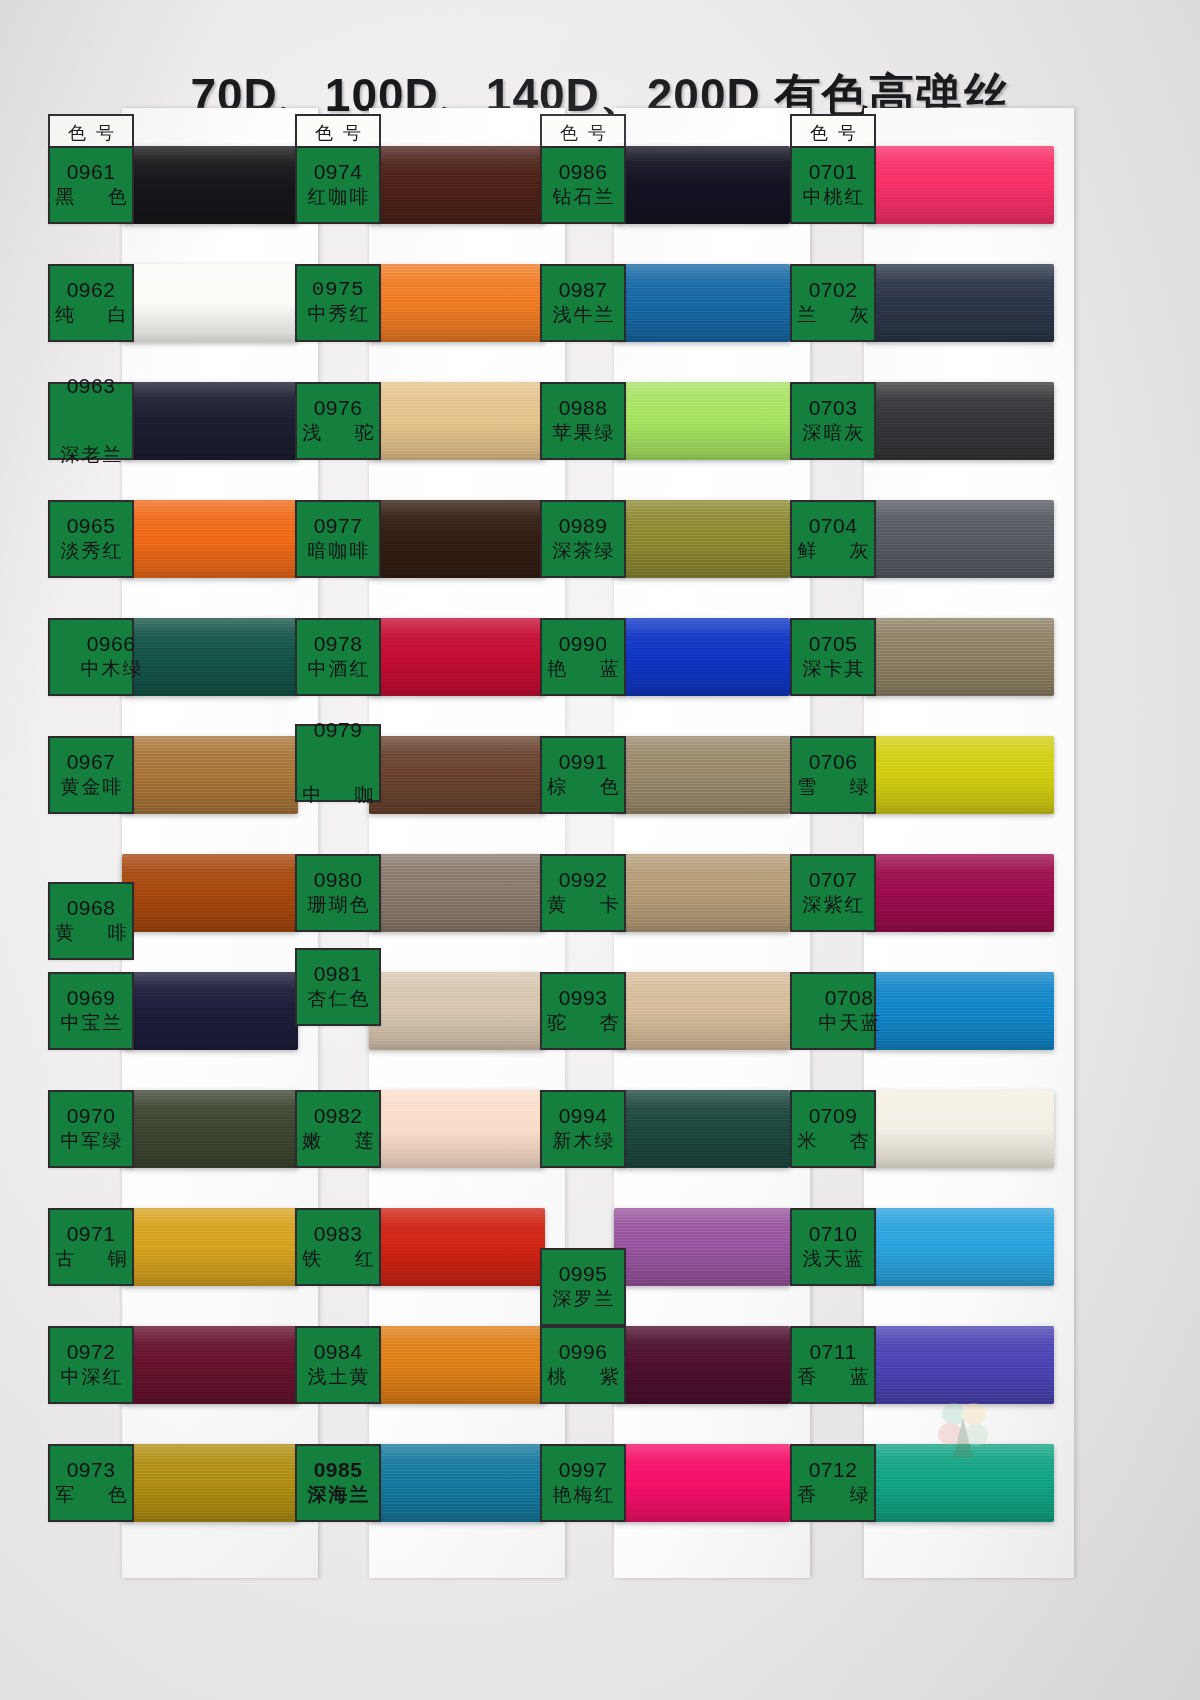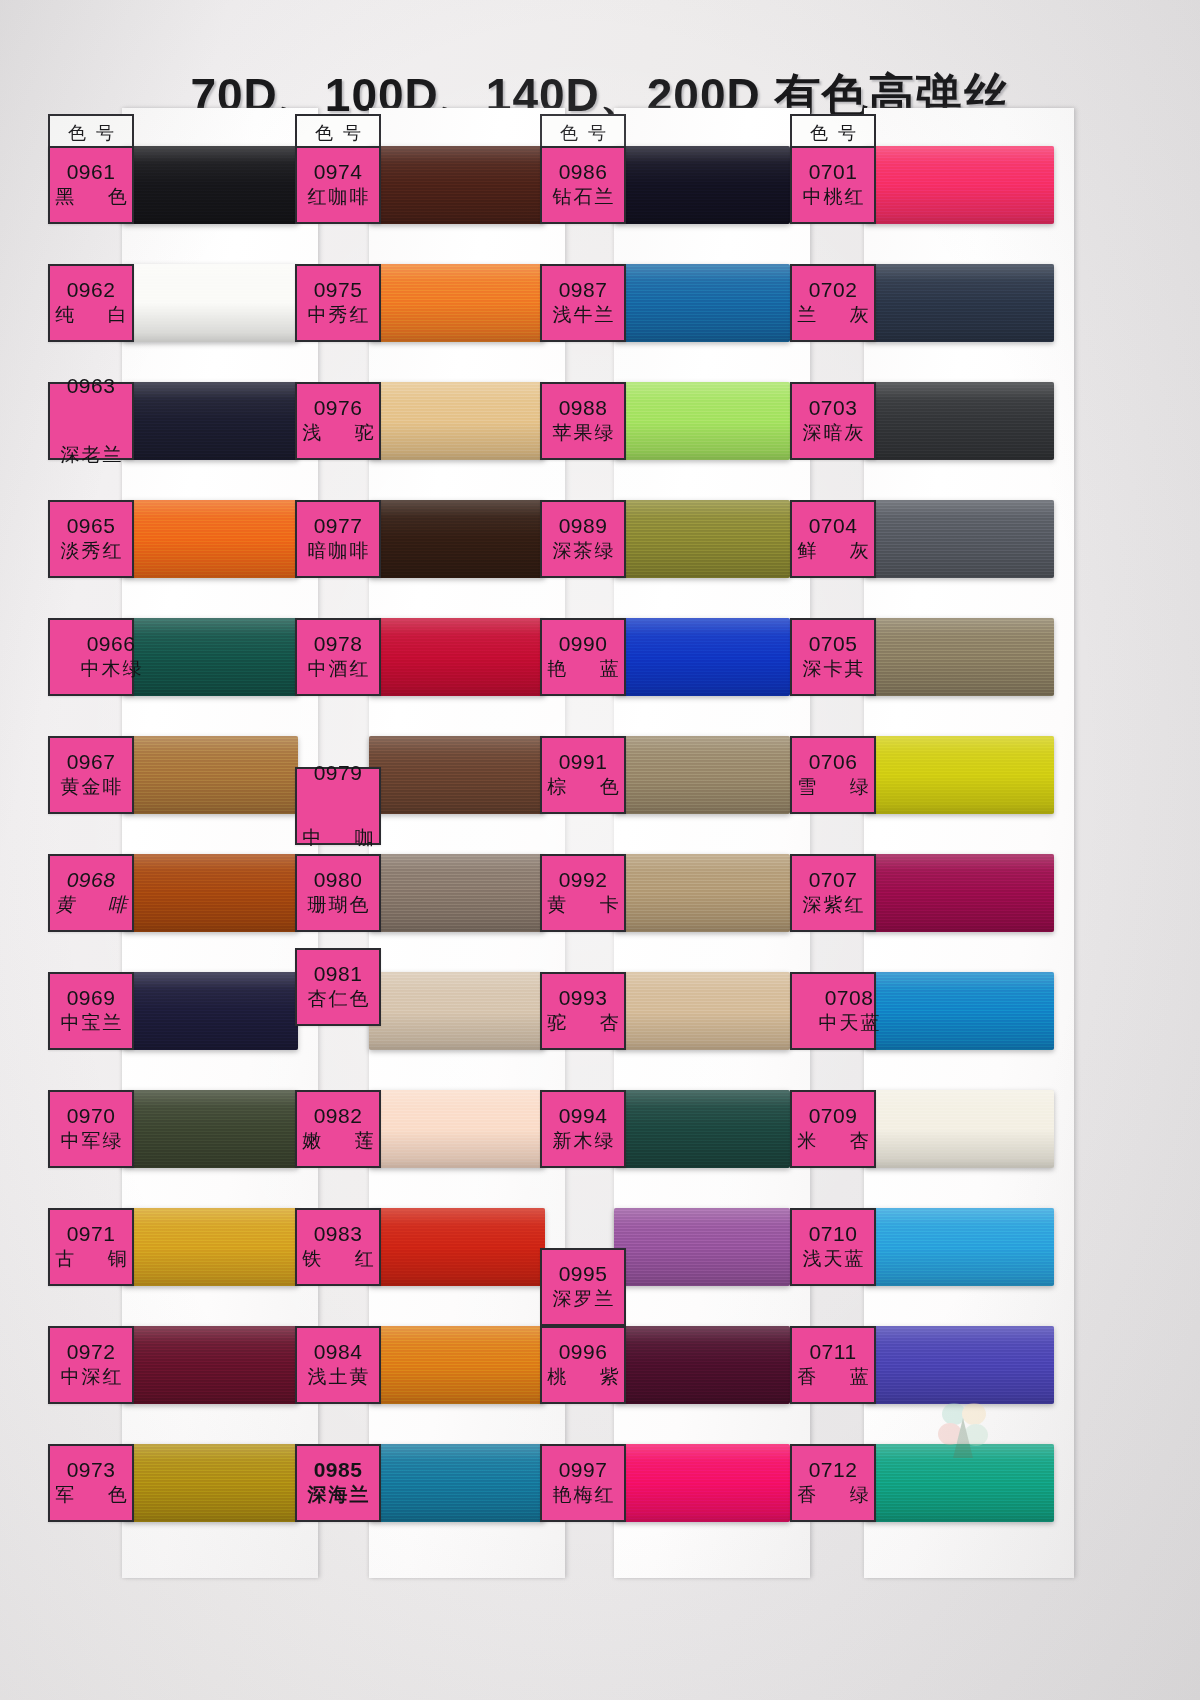--- a/index.html
+++ b/index.html
@@ -40,21 +40,21 @@
   .hdr{
     position:absolute;left:0;top:6px;width:86px;height:38px;
     border:2px solid #2b2b30;background:#fcfcfb;
     display:flex;align-items:center;justify-content:center;
     font-size:18px;color:#17171a;letter-spacing:10px;text-indent:10px;
     box-sizing:border-box;
   }
   
   .lbl{
     position:absolute;left:0;width:86px;height:78px;
-    border:2px solid #2b2b30;background:#ec4899;
+    border:2px solid #2b2b30;background:#15803d;
     box-sizing:border-box;
     display:flex;flex-direction:column;align-items:center;justify-content:center;
     z-index:4;
     box-shadow:0 1px 2px rgba(0,0,0,.10);
   }
   .lbl .code{font-size:21px;color:#141417;line-height:1.05;letter-spacing:.5px;}
   .lbl .name{font-size:19px;color:#141417;line-height:1.2;margin-top:3px;white-space:nowrap;}
   .lbl .name.sp2{letter-spacing:14px;text-indent:14px;}
   .lbl .name.sp3{letter-spacing:2px;text-indent:2px;}
   
@@ -140,21 +140,21 @@
         <div class="shine"></div>
       </div>
       <div class="lbl" style="top: 628px;">
         <div class="code">0967</div>
         <div class="name sp3">黄金啡</div>
       </div>
       <div class="sw" style="top: 746px; width: 176px; background: rgb(167, 72, 15);">
         <div class="fib"></div>
         <div class="shine"></div>
       </div>
-      <div class="lbl" style="top: 746px; font-style: italic;">
+      <div class="lbl" style="top: 774px;">
         <div class="code">0968</div>
         <div class="name sp2">黄 啡</div>
       </div>
       <div class="sw" style="top: 864px; width: 176px; background: rgb(29, 28, 58);">
         <div class="fib"></div>
         <div class="shine"></div>
       </div>
       <div class="lbl" style="top: 864px;">
         <div class="code">0969</div>
         <div class="name sp3">中宝兰</div>
@@ -200,21 +200,21 @@
         <div class="shine"></div>
       </div>
       <div class="lbl" style="top: 38px;">
         <div class="code">0974</div>
         <div class="name sp3">红咖啡</div>
       </div>
       <div class="sw" style="top: 156px; width: 176px; background: rgb(240, 124, 37);">
         <div class="fib"></div>
         <div class="shine"></div>
       </div>
-      <div class="lbl" style="top: 156px;">
+      <div class="lbl" style="top: 156px; font-family: Liberation Mono, monospace;">
         <div class="code">0975</div>
         <div class="name sp3">中秀红</div>
       </div>
       <div class="sw" style="top: 274px; width: 176px; background: rgb(230, 196, 141);">
         <div class="fib"></div>
         <div class="shine"></div>
       </div>
       <div class="lbl" style="top: 274px;">
         <div class="code">0976</div>
         <div class="name sp2">浅 驼</div>
@@ -232,21 +232,21 @@
         <div class="shine"></div>
       </div>
       <div class="lbl" style="top: 510px;">
         <div class="code">0978</div>
         <div class="name sp3">中酒红</div>
       </div>
       <div class="sw" style="top: 628px; width: 176px; background: rgb(106, 67, 48);">
         <div class="fib"></div>
         <div class="shine"></div>
       </div>
-      <div class="lbl" style="top: 659px; gap: 40px;">
+      <div class="lbl" style="top: 616px; gap: 40px;">
         <div class="code">0979</div>
         <div class="name sp2">中 咖</div>
       </div>
       <div class="sw" style="top: 746px; width: 176px; background: rgb(138, 122, 109);">
         <div class="fib"></div>
         <div class="shine"></div>
       </div>
       <div class="lbl" style="top: 746px;">
         <div class="code">0980</div>
         <div class="name sp3">珊瑚色</div>

